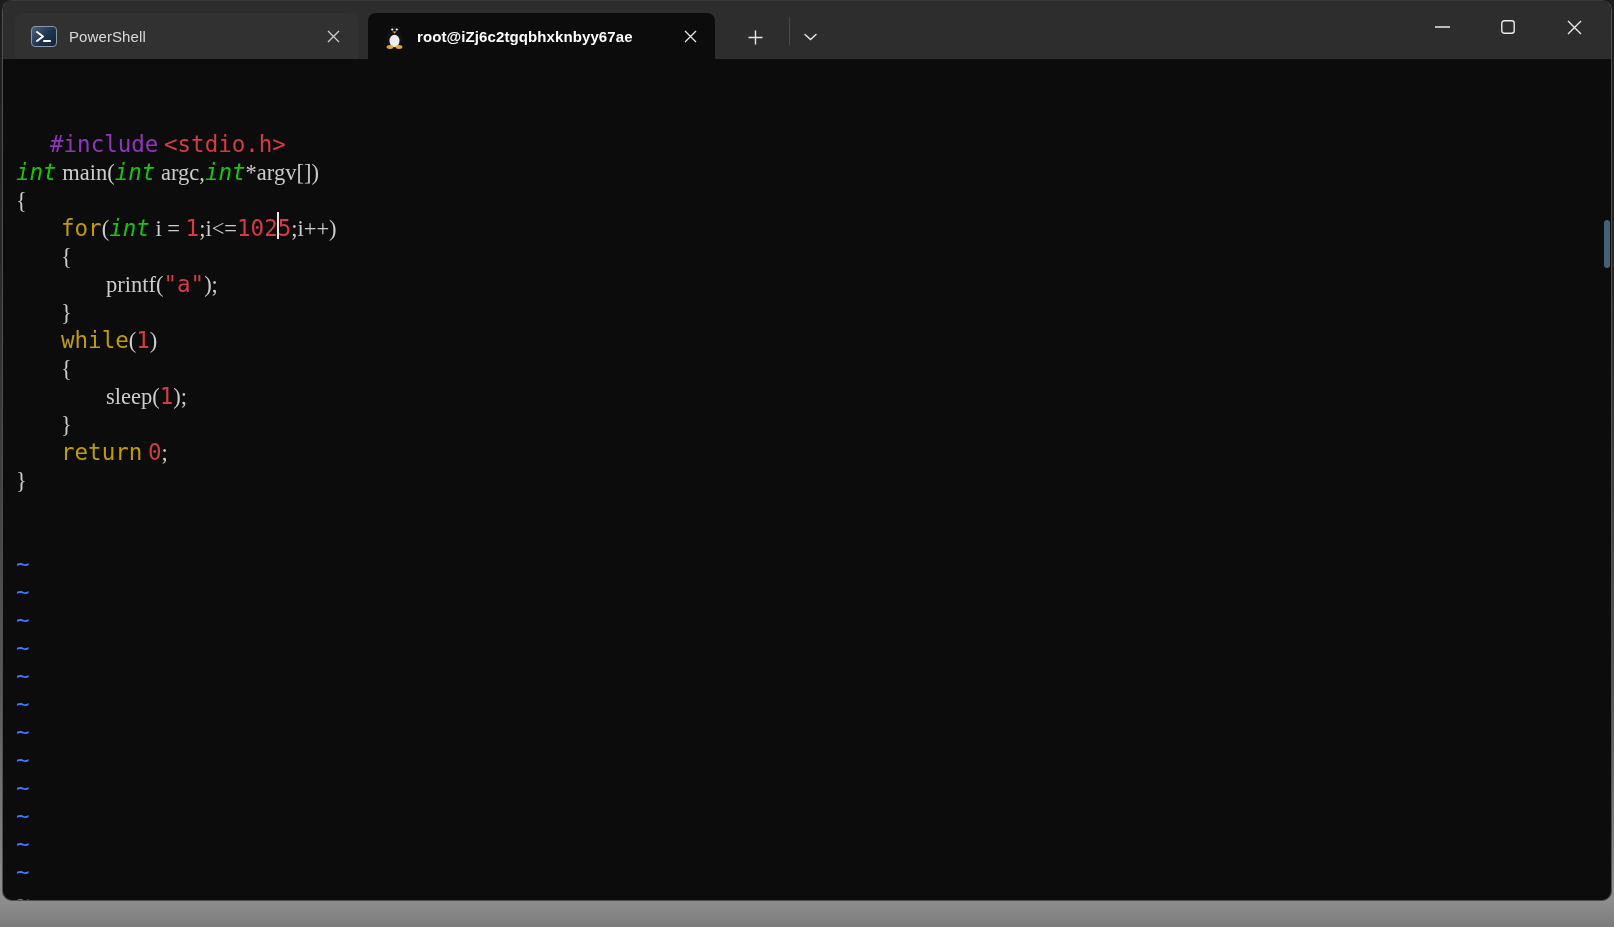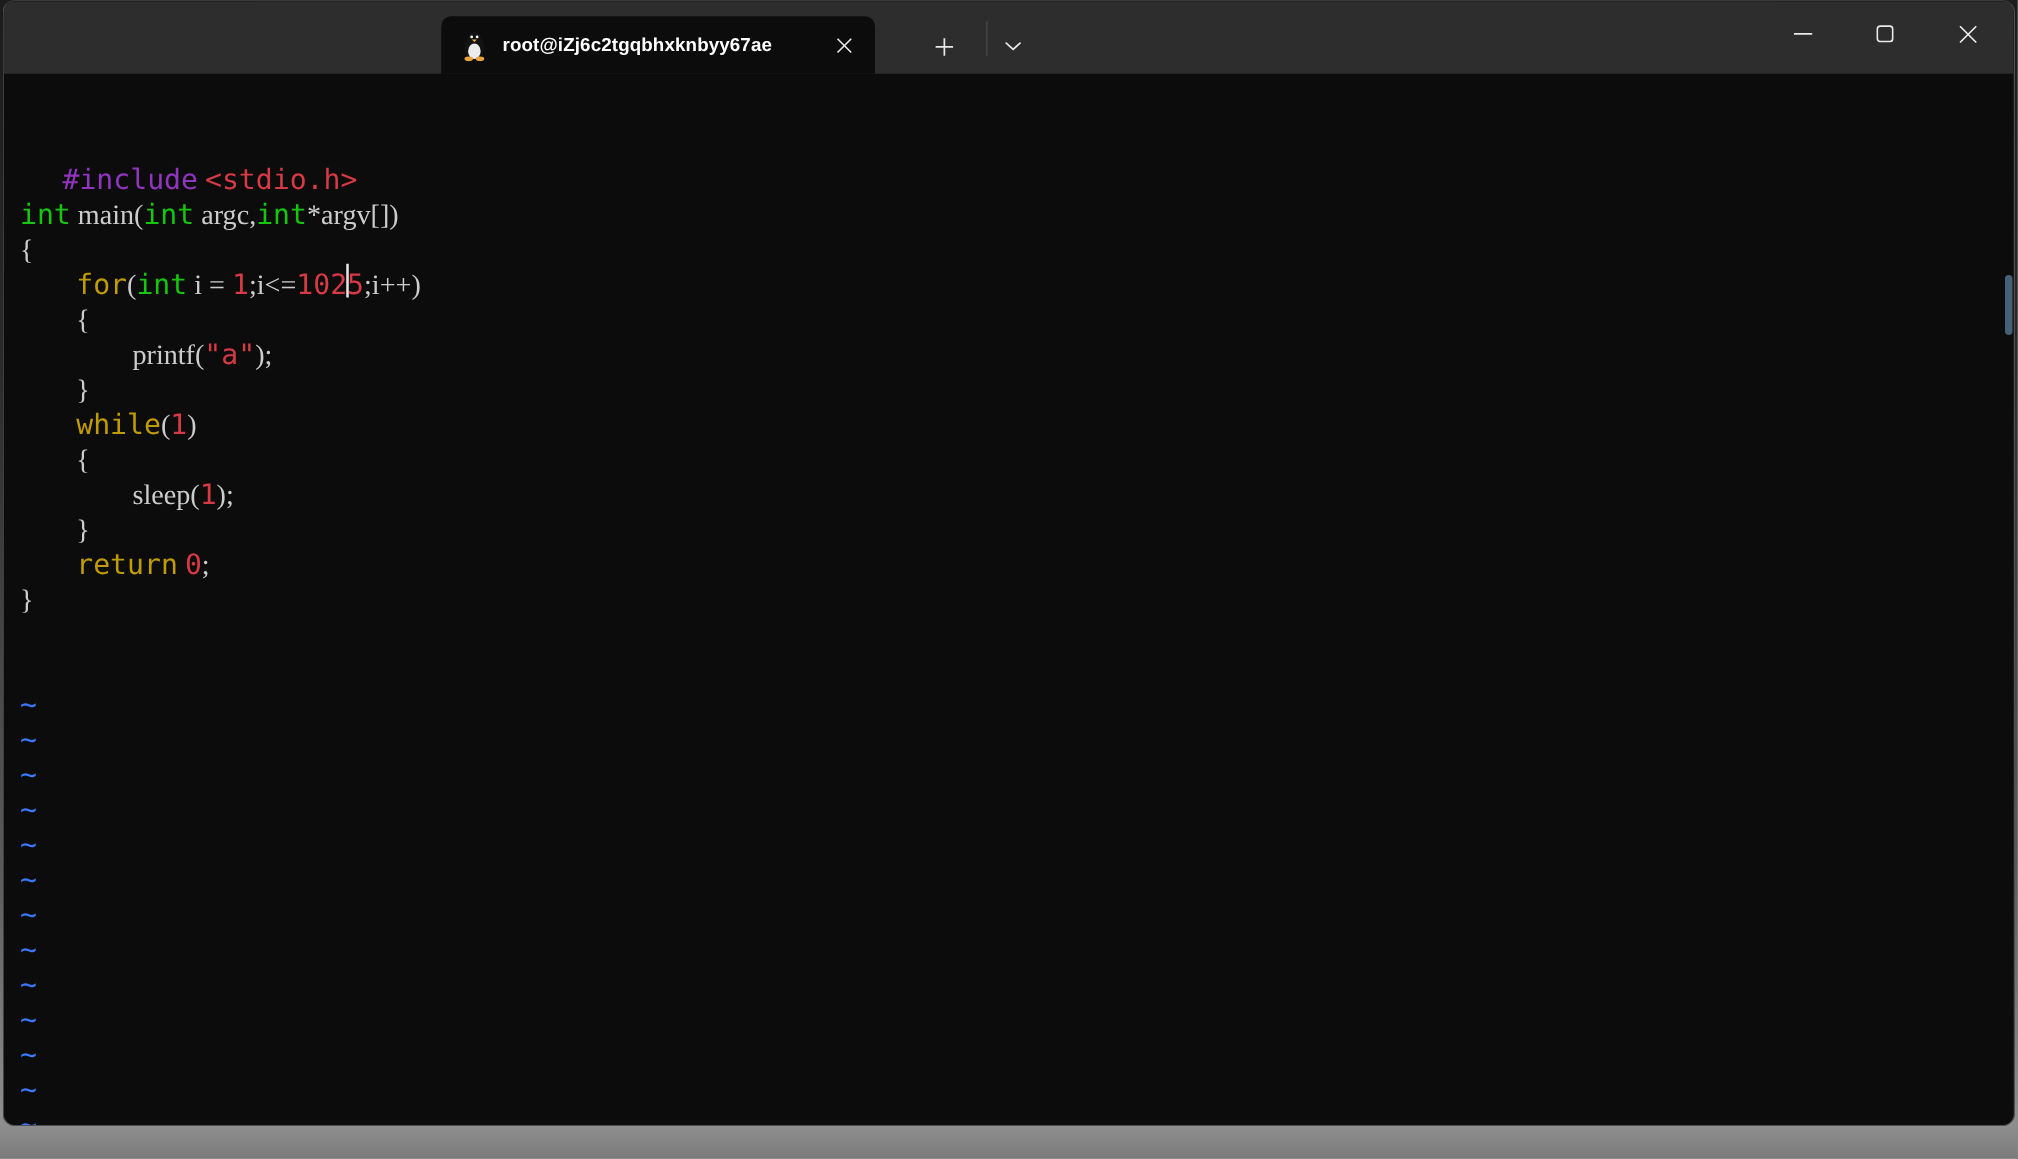--- a/index.html
+++ b/index.html
@@ -19,21 +19,21 @@
     position:absolute; left:0; right:0; top:0; height:58px;
     background:var(--tabbar_bg,#2D2D2D);
   }
   .tab {
     position:absolute; top:12px; height:46px;
     border-radius:8px 8px 0 0;
     display:flex; align-items:center; gap:12px;
     padding:0 12px 0 16px; cursor:default;
   }
   .tab-inactive { left:12px;  width:343px; background:var(--tab_inactive_bg,#313131); }
-  .tab-active   { left:350px; width:347px; background:var(--term_bg,#0C0C0C); }
+  .tab-active   { left:365px; width:347px; background:var(--term_bg,#0C0C0C); }
   .tab-title {
     flex:1; font-size:15px; white-space:nowrap; overflow:hidden;
     color:#d9d9d9; letter-spacing:.1px;
   }
   .tab-active .tab-title { color:#ffffff; font-weight:bold; }
   .tab-close {
     width:26px; height:26px; flex:0 0 26px; border-radius:4px;
     display:flex; align-items:center; justify-content:center;
   }
   .ps-icon {
@@ -58,41 +58,55 @@
     font-family:"DejaVu Sans Mono","Liberation Mono",monospace;
     font-size:22.5px; line-height:28px;
     color:var(--fg,#CCCCCC);
     padding:15px 0 0 13px;
     white-space:pre; cursor:text;
   }
   .row { height:28px; }
   .c-fg        { color:var(--fg,#CCCCCC);font-family:Liberation Serif, serif; }
   .c-preproc   { color:var(--preproc,#9135C0);margin-left:34px; }
   .c-constant  { color:var(--constant,#D63A45); }
-  .c-type      { color:var(--type,#16C60C); }
+  .c-type      { color:var(--type,#16C60C);font-style:italic; }
   .c-statement { color:var(--statement,#C19C00); }
   .c-nontext   { color:var(--nontext,#3B78FF); }
   .cursor { display:inline-block; width:0; position:relative; }
   .cursor::after {
     content:""; position:absolute; left:-1px; top:-24px;
     width:2px; height:27px; background:#E8E8E8;
   }
   .scrollbar-thumb {
     position:absolute; right:1px; top:219px; width:6px; height:48px;
     border-radius:3px; background:var(--scrollbar,#456178);
   }
   svg { display:block; }
 </style>
 </head>
 <body>
 
 <div class="window">
 
   <div class="tabbar">
 
+    <div class="tab tab-inactive">
+      <span class="ps-icon">
+        <svg width="18" height="13" viewBox="0 0 18 13">
+          <path d="M2 2 L8 6.5 L2 11" stroke="#ffffff" stroke-width="2" fill="none" stroke-linecap="round" stroke-linejoin="round"></path>
+          <line x1="9" y1="11" x2="15" y2="11" stroke="#ffffff" stroke-width="2" stroke-linecap="round"></line>
+        </svg>
+      </span>
+      <span class="tab-title">PowerShell</span>
+      <span class="tab-close">
+        <svg width="13" height="13" viewBox="0 0 13 13">
+          <path d="M1 1 L12 12 M12 1 L1 12" stroke="#cfcfcf" stroke-width="1.3"></path>
+        </svg>
+      </span>
+    </div>
 
     <div class="tab tab-active">
       <span class="tux-icon">
         <svg width="21" height="25" viewBox="0 0 21 25">
           <ellipse cx="10.5" cy="14" rx="8" ry="10" fill="#131313"></ellipse>
           <circle cx="10.5" cy="6.5" r="5" fill="#131313"></circle>
           <circle cx="8.3" cy="5.5" r="1.1" fill="#ffffff"></circle>
           <circle cx="12.7" cy="5.5" r="1.1" fill="#ffffff"></circle>
           <polygon points="8.5,7.5 12.5,7.5 10.5,9.6" fill="#f2b02c"></polygon>
           <ellipse cx="10.5" cy="17" rx="5" ry="6.2" fill="#ececec"></ellipse>

